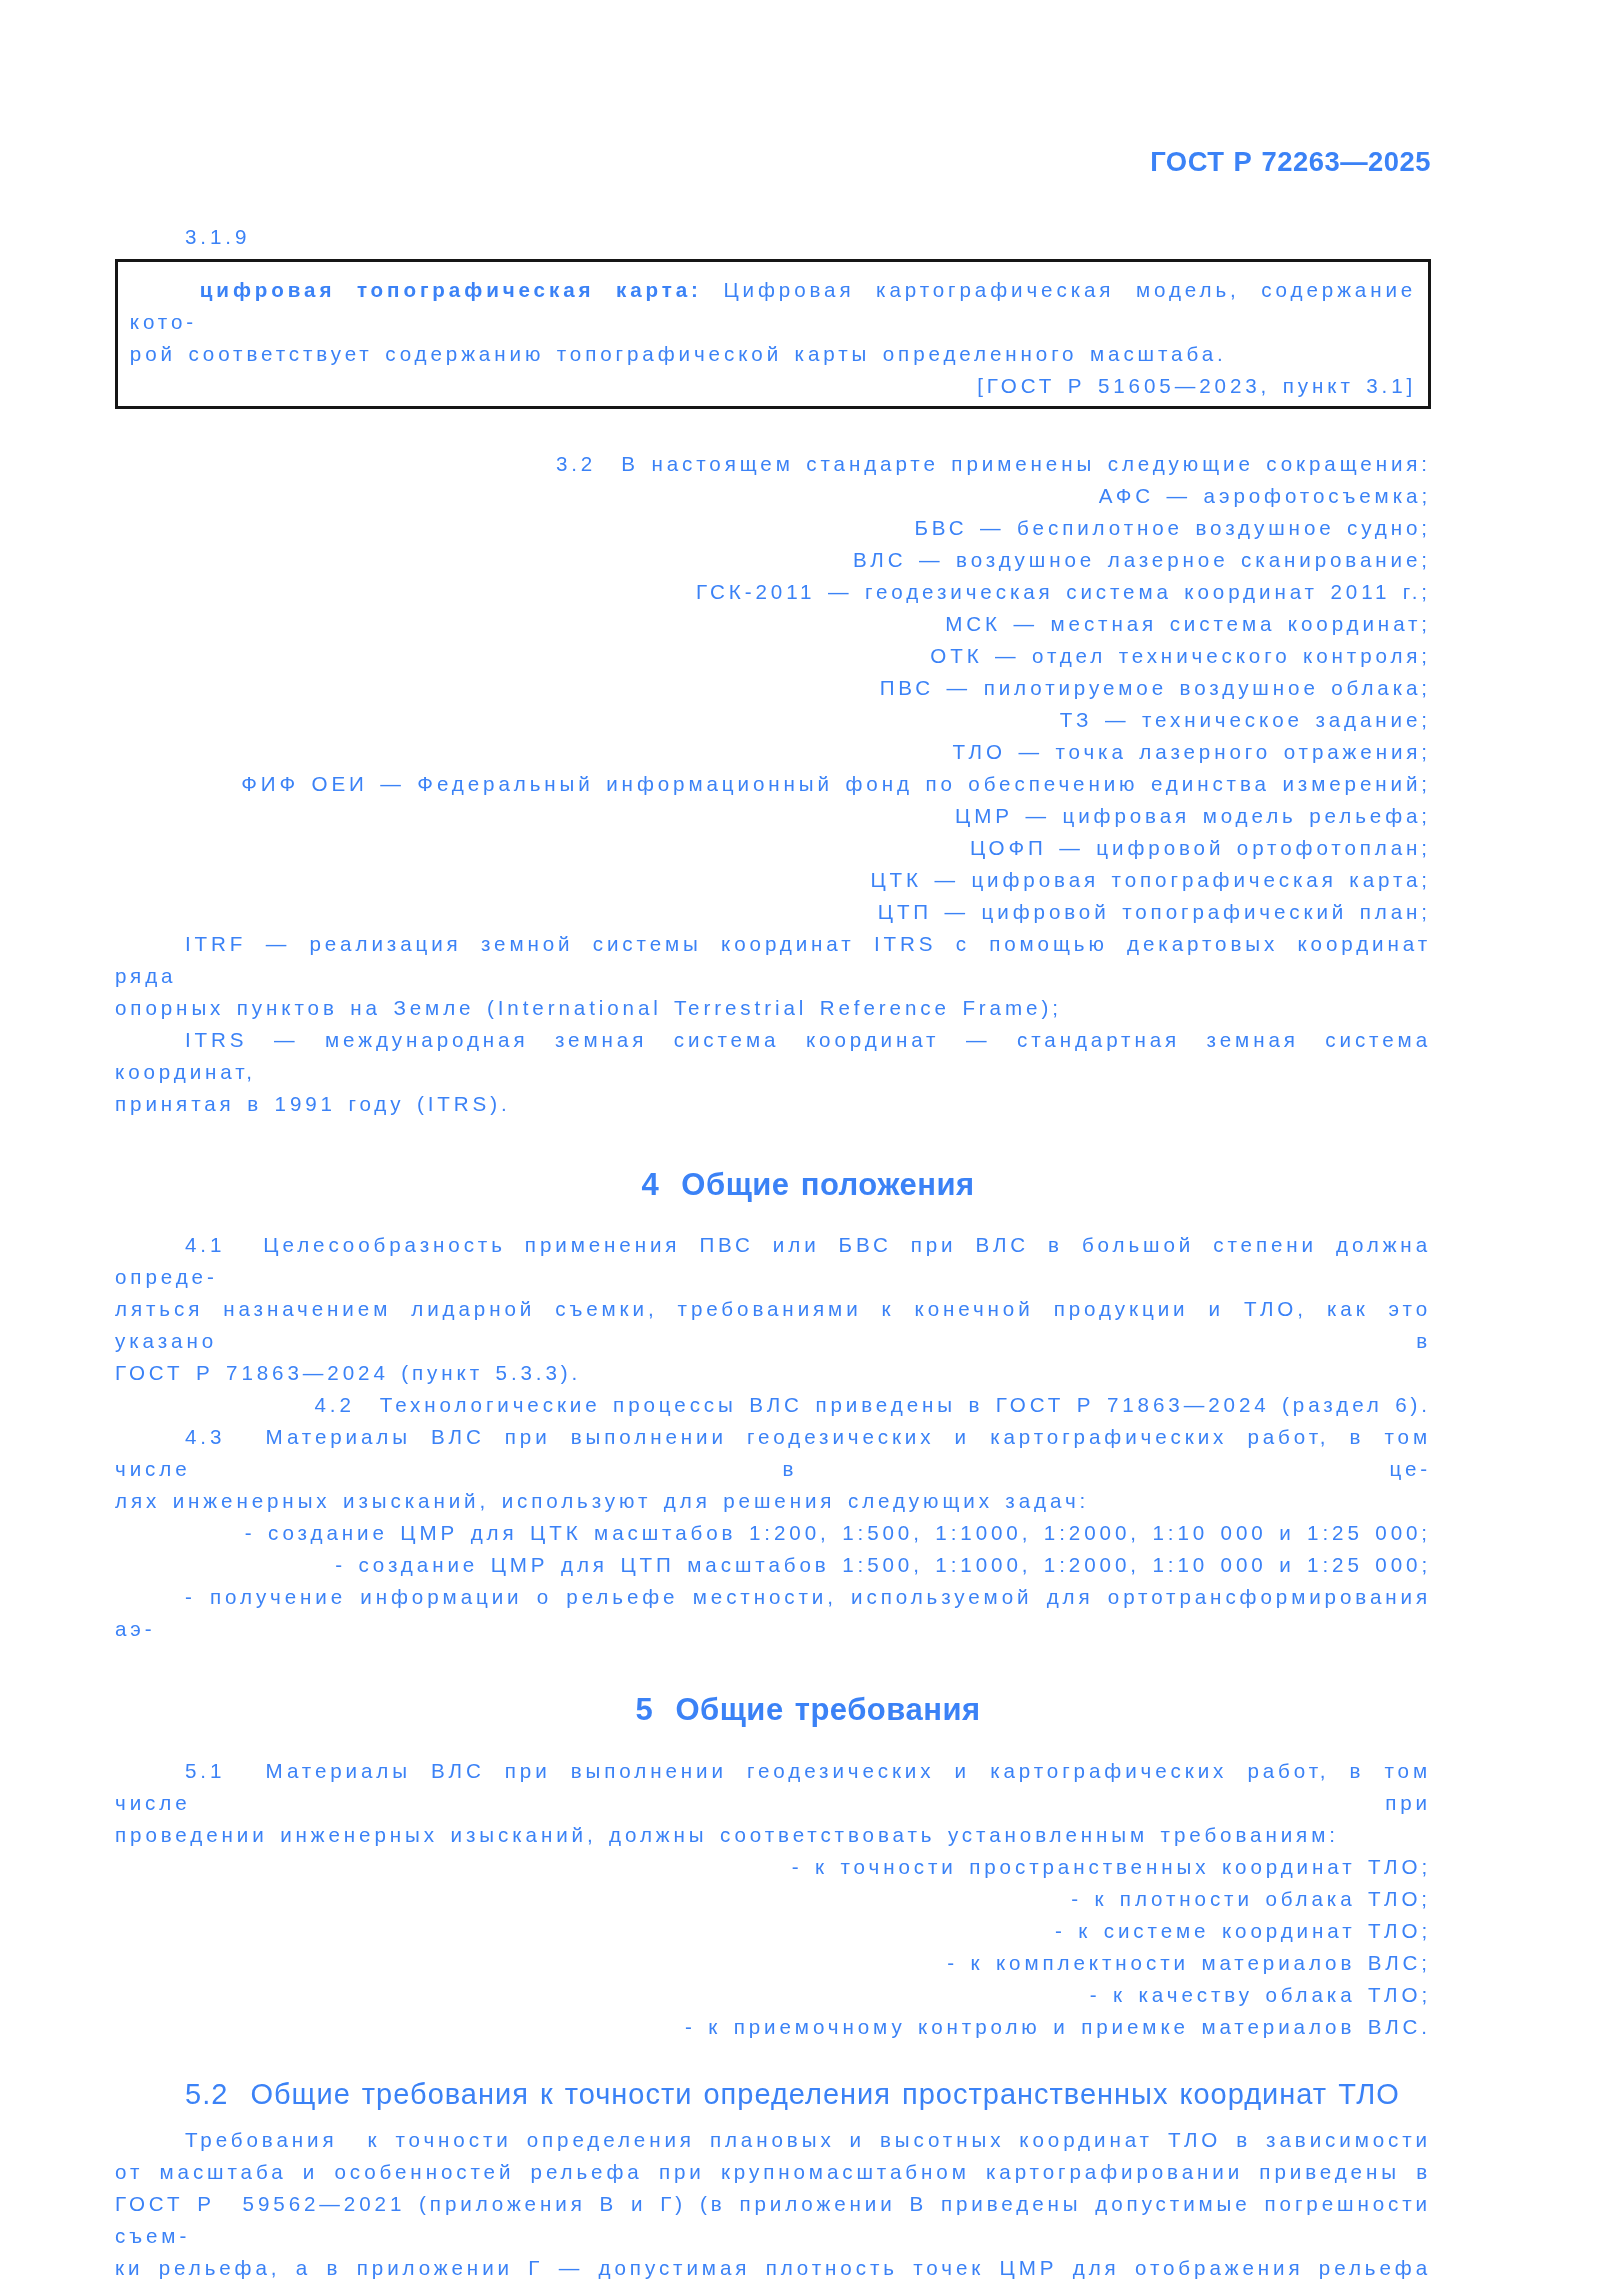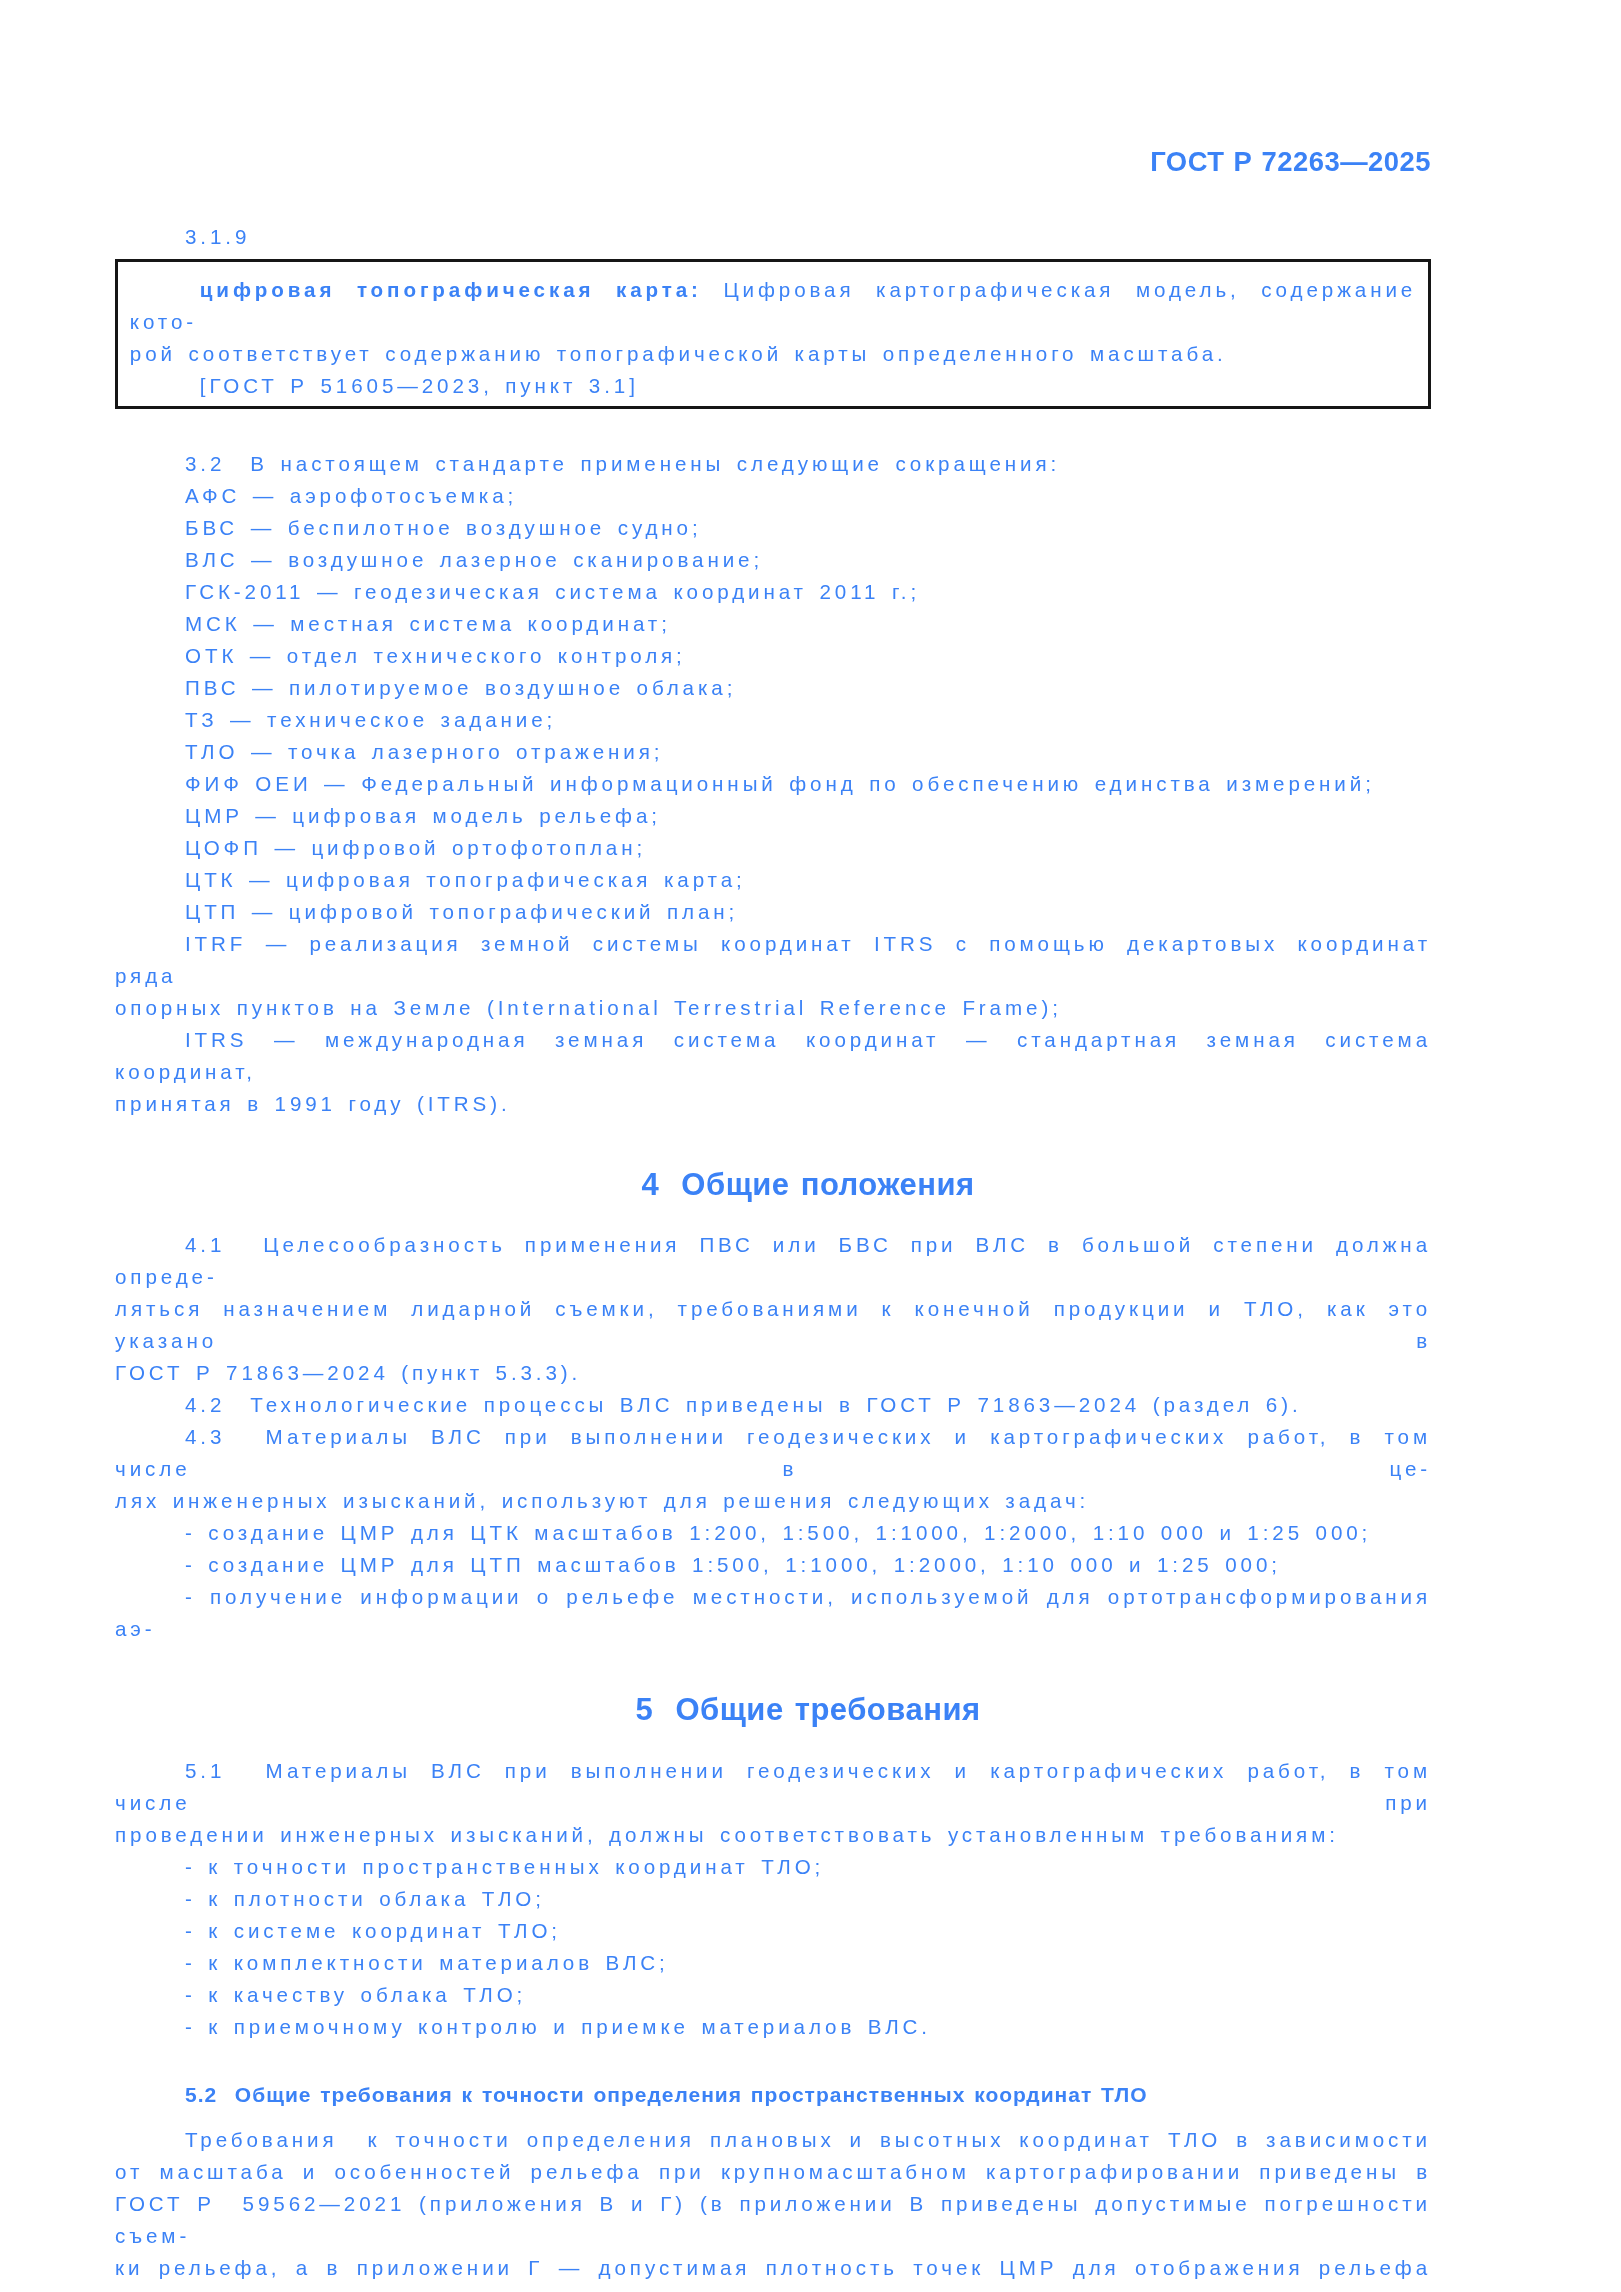--- a/index.html
+++ b/index.html
@@ -30,42 +30,42 @@
   .clause319 {
     margin-top: 43px;
     text-indent: 70px;
   }
   .defbox {
     margin-top: 5.9px;
     border: 3.9px solid #161616;
     padding: 11.8px 11.8px 3.9px 11.8px;
   }
   .line { min-height: 32px; }
-  .ind { text-indent: 70px; }
+  .ind { text-indent: 70px; text-align: right; }
   .fill {
     text-align: justify;
     text-align-last: justify;
     -moz-text-align-last: justify;
   }
   .b { font-weight: bold; }
   .blocks { margin-top: 39px; }
   .para { margin: 0; }
   .h1 {
     font-size: 31px;
     font-weight: bold;
     line-height: 39px;
     letter-spacing: 0.5px;
     word-spacing: 2px;
     margin: 45px 0 25.5px 0;
     text-indent: 70px;
     text-align: center;
   }
   .h2 {
-    font-size: 21px;
-    font-weight: bold;
+    font-size: 29px;
+    font-weight: normal;
     line-height: 33px;
     letter-spacing: 1px;
     word-spacing: 2px;
     margin: 35px 0 13.7px 0;
     text-indent: 70px;
   }
 </style>
 </head>
 <body>
 

